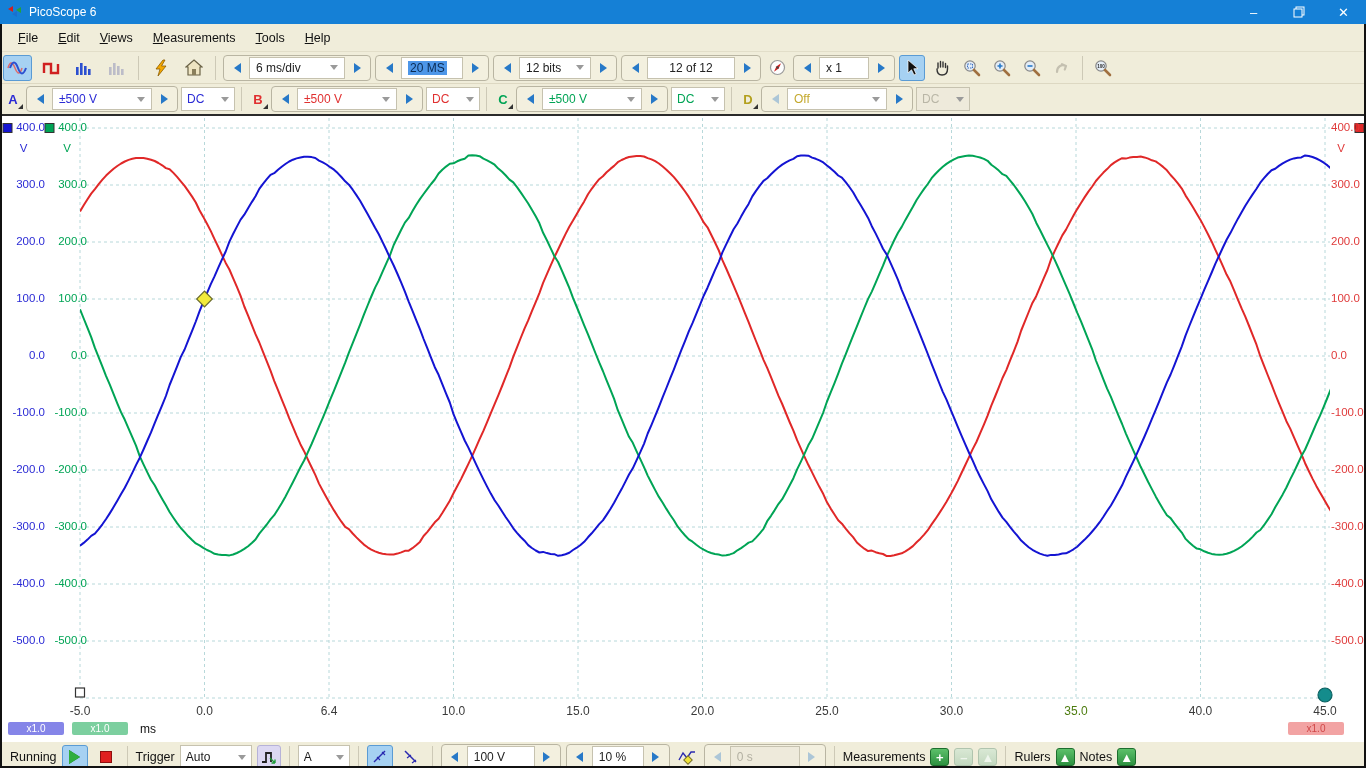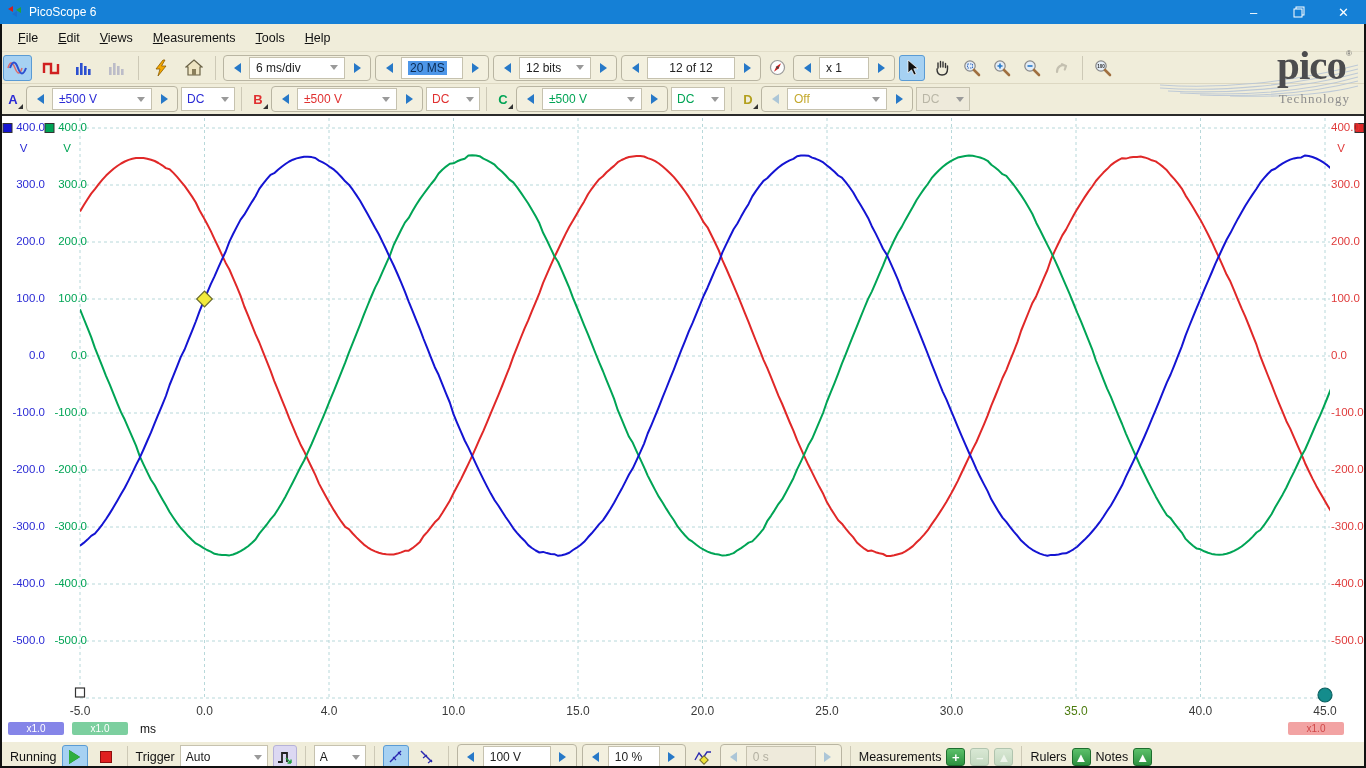--- a/index.html
+++ b/index.html
@@ -334,35 +334,20 @@
       <div class="spin-arrow">
           <div class="tri-r"></div>
         </div>
     </div>
     <div class="combo disabled" style="width:54px">
       <span>DC</span>
         <span class="caret"></span>
     </div>
   </div>
 
-  <div class="logo">
-    <svg width="200" height="34" viewBox="0 0 200 34">
-      <g fill="none" stroke="#b9c6d6" stroke-width="1.1" opacity=".9">
-        <path d="M0 22 C 60 26, 130 20, 198 2"></path>
-        <path d="M0 25 C 60 29, 135 23, 198 6"></path>
-        <path d="M8 28 C 70 31, 140 26, 198 10"></path>
-        <path d="M20 30 C 80 33, 145 29, 198 14"></path>
-        <path d="M40 32 C 95 34, 150 31, 198 18"></path>
-        <path d="M70 33 C 110 34, 160 33, 198 23"></path>
-      </g>
-    </svg>
-    <span class="brand">pico</span>
-    <span class="reg">®</span>
-    <span class="sub">Technology</span>
-  </div>
 
   <div class="chart" id="chart">
     <svg class="plot" id="plot-svg" width="1366" height="626">
         <g stroke="#b7d8da" stroke-width="1" stroke-dasharray="3 3">
           <line x1="80" y1="2" x2="80" y2="582"></line>
           <line x1="204.5" y1="2" x2="204.5" y2="582"></line>
           <line x1="329" y1="2" x2="329" y2="582"></line>
           <line x1="453.5" y1="2" x2="453.5" y2="582"></line>
           <line x1="578" y1="2" x2="578" y2="582"></line>
           <line x1="702.5" y1="2" x2="702.5" y2="582"></line>
@@ -426,21 +411,21 @@
       <div class="tick" style="left: 47px; width: 40px; top: 461px; text-align: right; color: rgb(0, 164, 85);">-400.0</div>
       <div class="tick" style="left: 1331px; width: 34px; top: 461px; text-align: left; color: rgb(224, 58, 58);">-400.0</div>
       <div class="tick" style="left: 2px; width: 43px; top: 518px; text-align: right; color: rgb(43, 43, 213);">-500.0</div>
       <div class="tick" style="left: 47px; width: 40px; top: 518px; text-align: right; color: rgb(0, 164, 85);">-500.0</div>
       <div class="tick" style="left: 1331px; width: 34px; top: 518px; text-align: left; color: rgb(224, 58, 58);">-500.0</div>
       <div class="tick" style="left: 2px; width: 43px; top: 26px; text-align: center; color: rgb(43, 43, 213);">V</div>
       <div class="tick" style="left: 47px; width: 40px; top: 26px; text-align: center; color: rgb(0, 164, 85);">V</div>
       <div class="tick" style="left: 1331px; width: 20px; top: 26px; text-align: center; color: rgb(224, 58, 58);">V</div>
       <div class="tick" style="left: 55px; width: 50px; top: 589px; text-align: center; color: rgb(58, 58, 58); font-size: 12px;">-5.0</div>
       <div class="tick" style="left: 179.5px; width: 50px; top: 589px; text-align: center; color: rgb(58, 58, 58); font-size: 12px;">0.0</div>
-      <div class="tick" style="left: 304px; width: 50px; top: 589px; text-align: center; color: rgb(58, 58, 58); font-size: 12px;">4.0</div>
+      <div class="tick" style="left: 304px; width: 50px; top: 589px; text-align: center; color: rgb(58, 58, 58); font-size: 12px;">6.4</div>
       <div class="tick" style="left: 428.5px; width: 50px; top: 589px; text-align: center; color: rgb(58, 58, 58); font-size: 12px;">10.0</div>
       <div class="tick" style="left: 553px; width: 50px; top: 589px; text-align: center; color: rgb(58, 58, 58); font-size: 12px;">15.0</div>
       <div class="tick" style="left: 677.5px; width: 50px; top: 589px; text-align: center; color: rgb(58, 58, 58); font-size: 12px;">20.0</div>
       <div class="tick" style="left: 802px; width: 50px; top: 589px; text-align: center; color: rgb(58, 58, 58); font-size: 12px;">25.0</div>
       <div class="tick" style="left: 926.5px; width: 50px; top: 589px; text-align: center; color: rgb(58, 58, 58); font-size: 12px;">30.0</div>
       <div class="tick" style="left: 1051px; width: 50px; top: 589px; text-align: center; color: #4d7c0f; font-size: 12px;">35.0</div>
       <div class="tick" style="left: 1175.5px; width: 50px; top: 589px; text-align: center; color: rgb(58, 58, 58); font-size: 12px;">40.0</div>
       <div class="tick" style="left: 1300px; width: 50px; top: 589px; text-align: center; color: rgb(58, 58, 58); font-size: 12px;">45.0</div>
       <div class="tick" style="left: 140px; top: 607px; color: rgb(17, 17, 17); font-size: 12px;">ms</div>
       <div class="badge" style="left: 8px; top: 606px; background: rgb(133, 133, 232); color: rgb(255, 255, 255);">x1.0</div>
@@ -451,21 +436,21 @@
   <div class="statusbar">
     <span class="sb-label" style="margin-left:4px">Running</span>
     <div class="sb-btn selected">
         <div class="play-tri"></div>
       </div>
     <div class="sb-btn">
         <div class="stop-sq"></div>
       </div>
     <div class="sb-sep"></div>
     <span class="sb-label">Trigger</span>
-    <div class="combo" style="width:88px">
+    <div class="combo" style="width:72px">
       <span>Auto</span>
         <span class="caret"></span>
     </div>
     <div class="sb-btn" style="background:#dcd8f2;border:1px solid #b6b2d8;width:24px">
       <svg width="16" height="15" viewBox="0 0 16 15">
         <path d="M1 12 H5 V3 H10 V12" fill="none" stroke="#222" stroke-width="1.8"></path>
         <path d="M9 8 L14 13 M14 13 L14 9.5 M14 13 L10.5 13" stroke="#1f9c3a" stroke-width="1.4" fill="none"></path>
       </svg>
     </div>
     <div class="sb-sep"></div>

